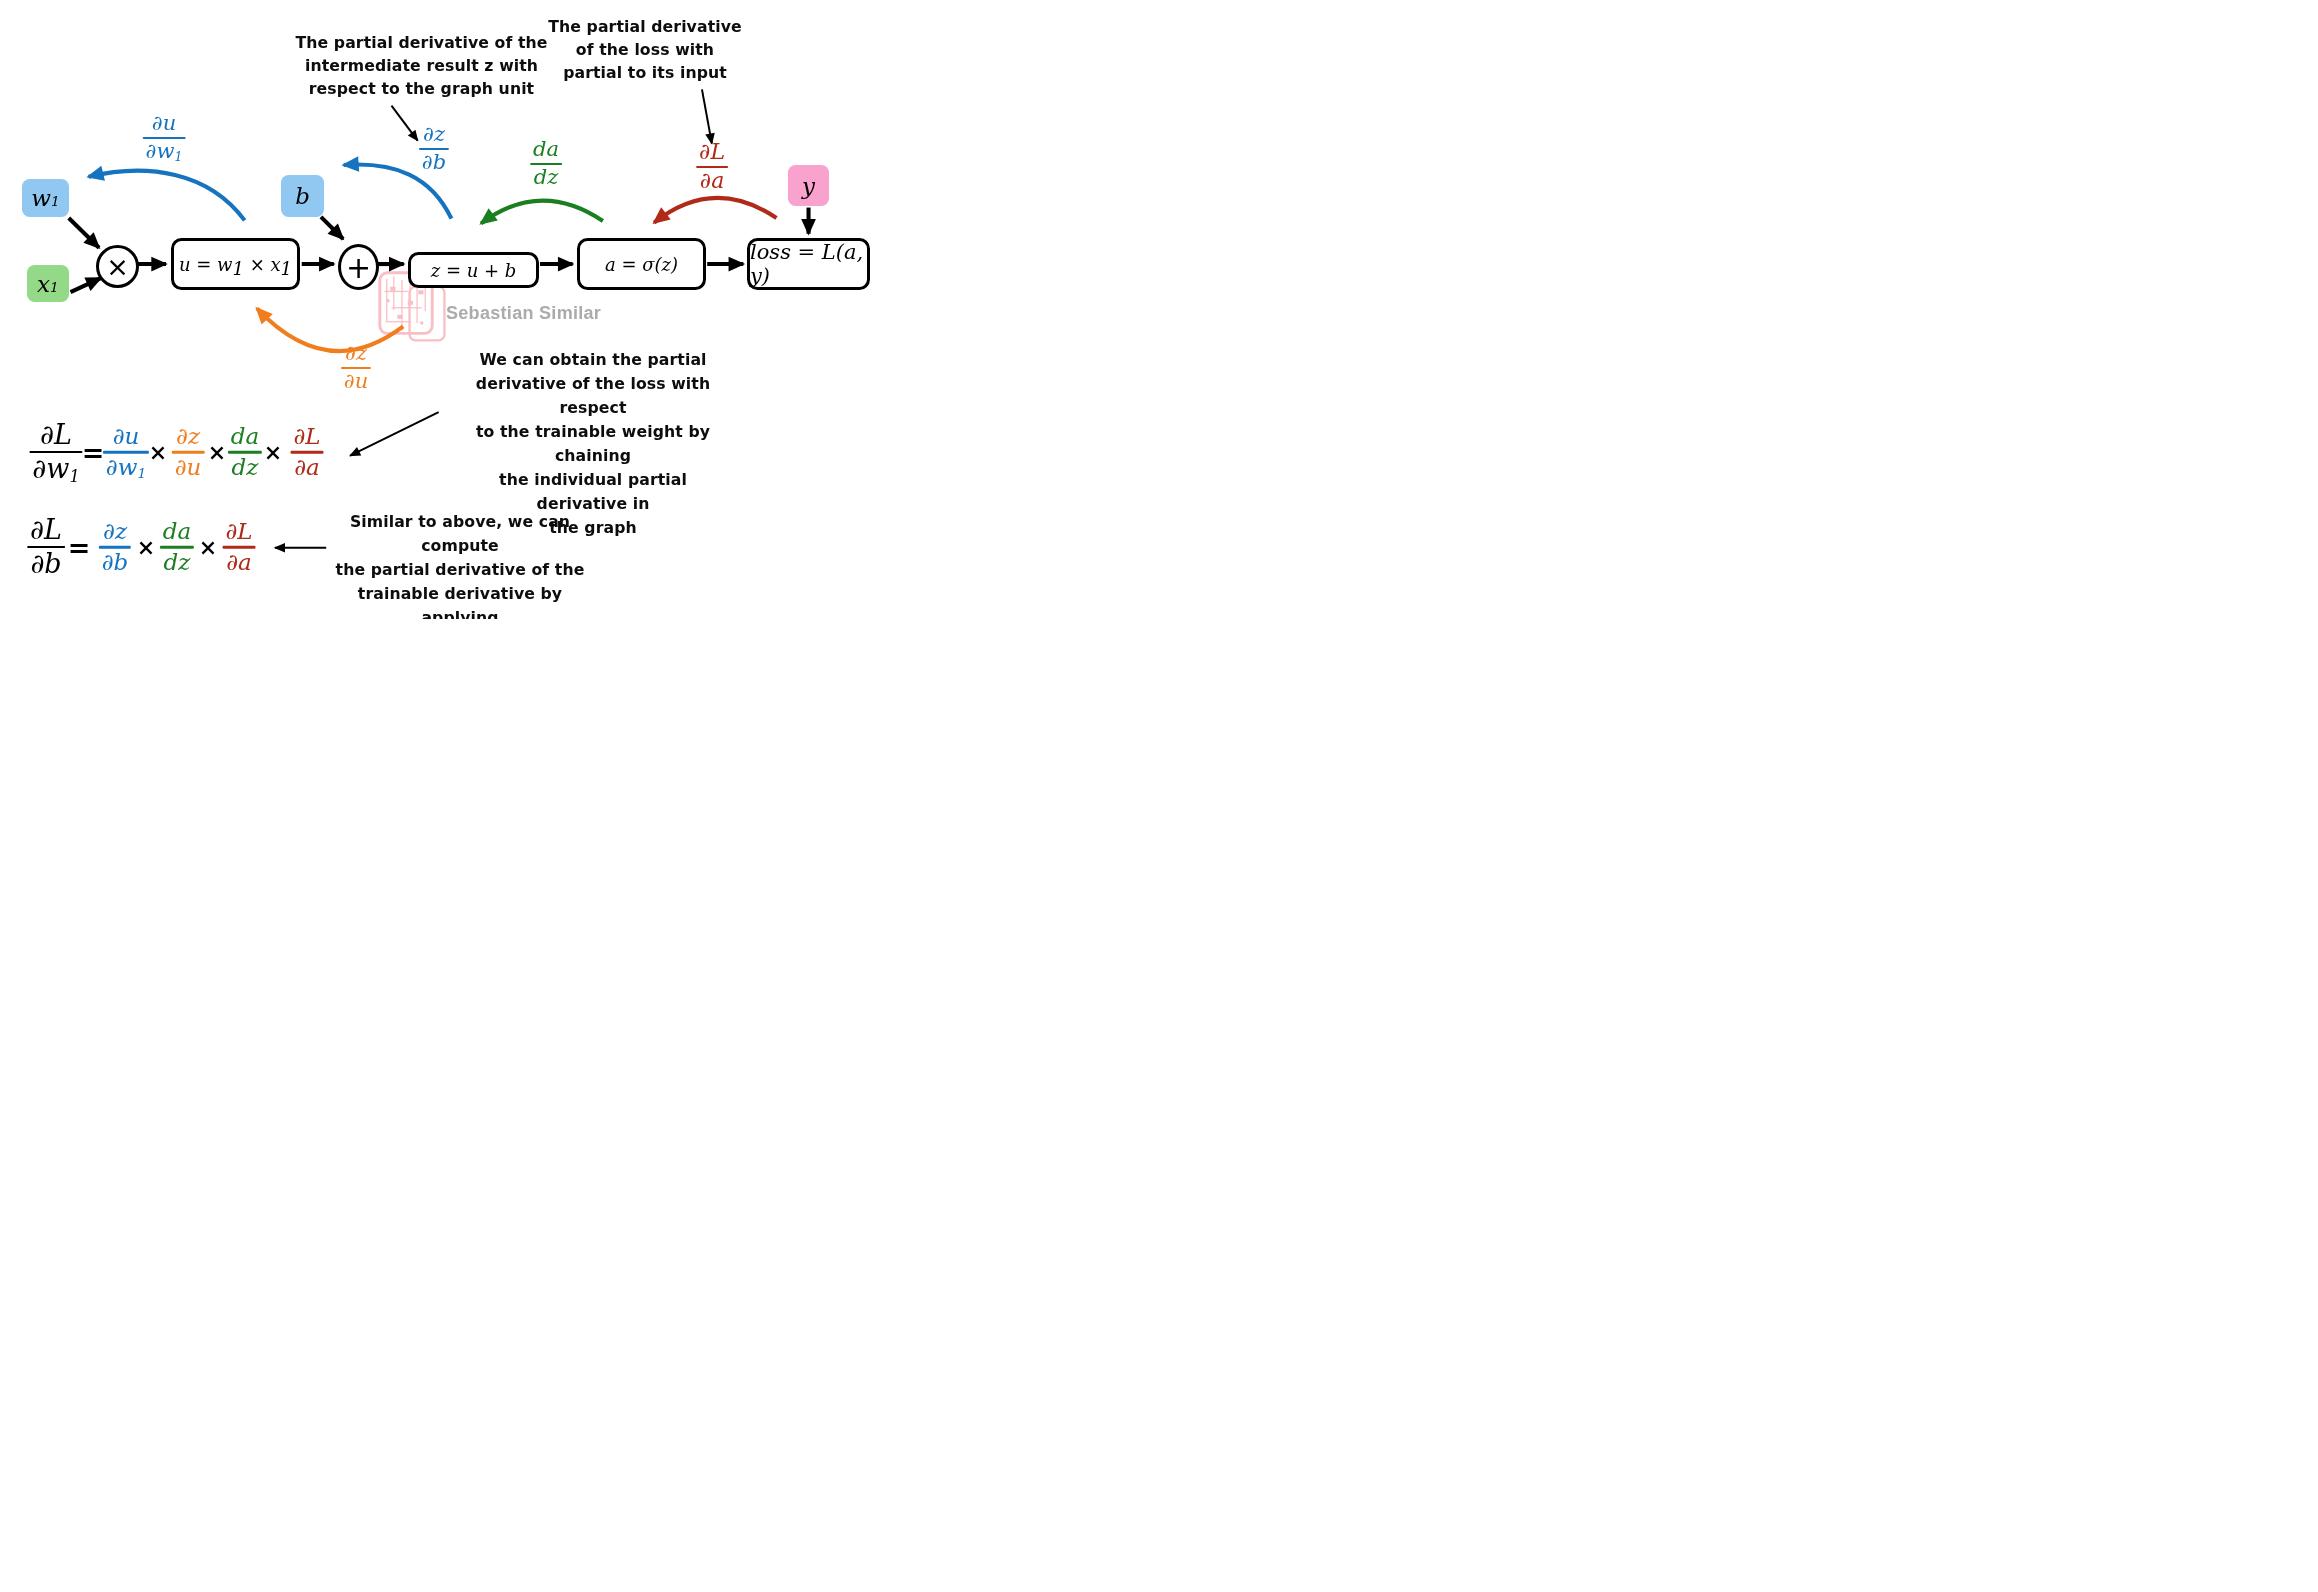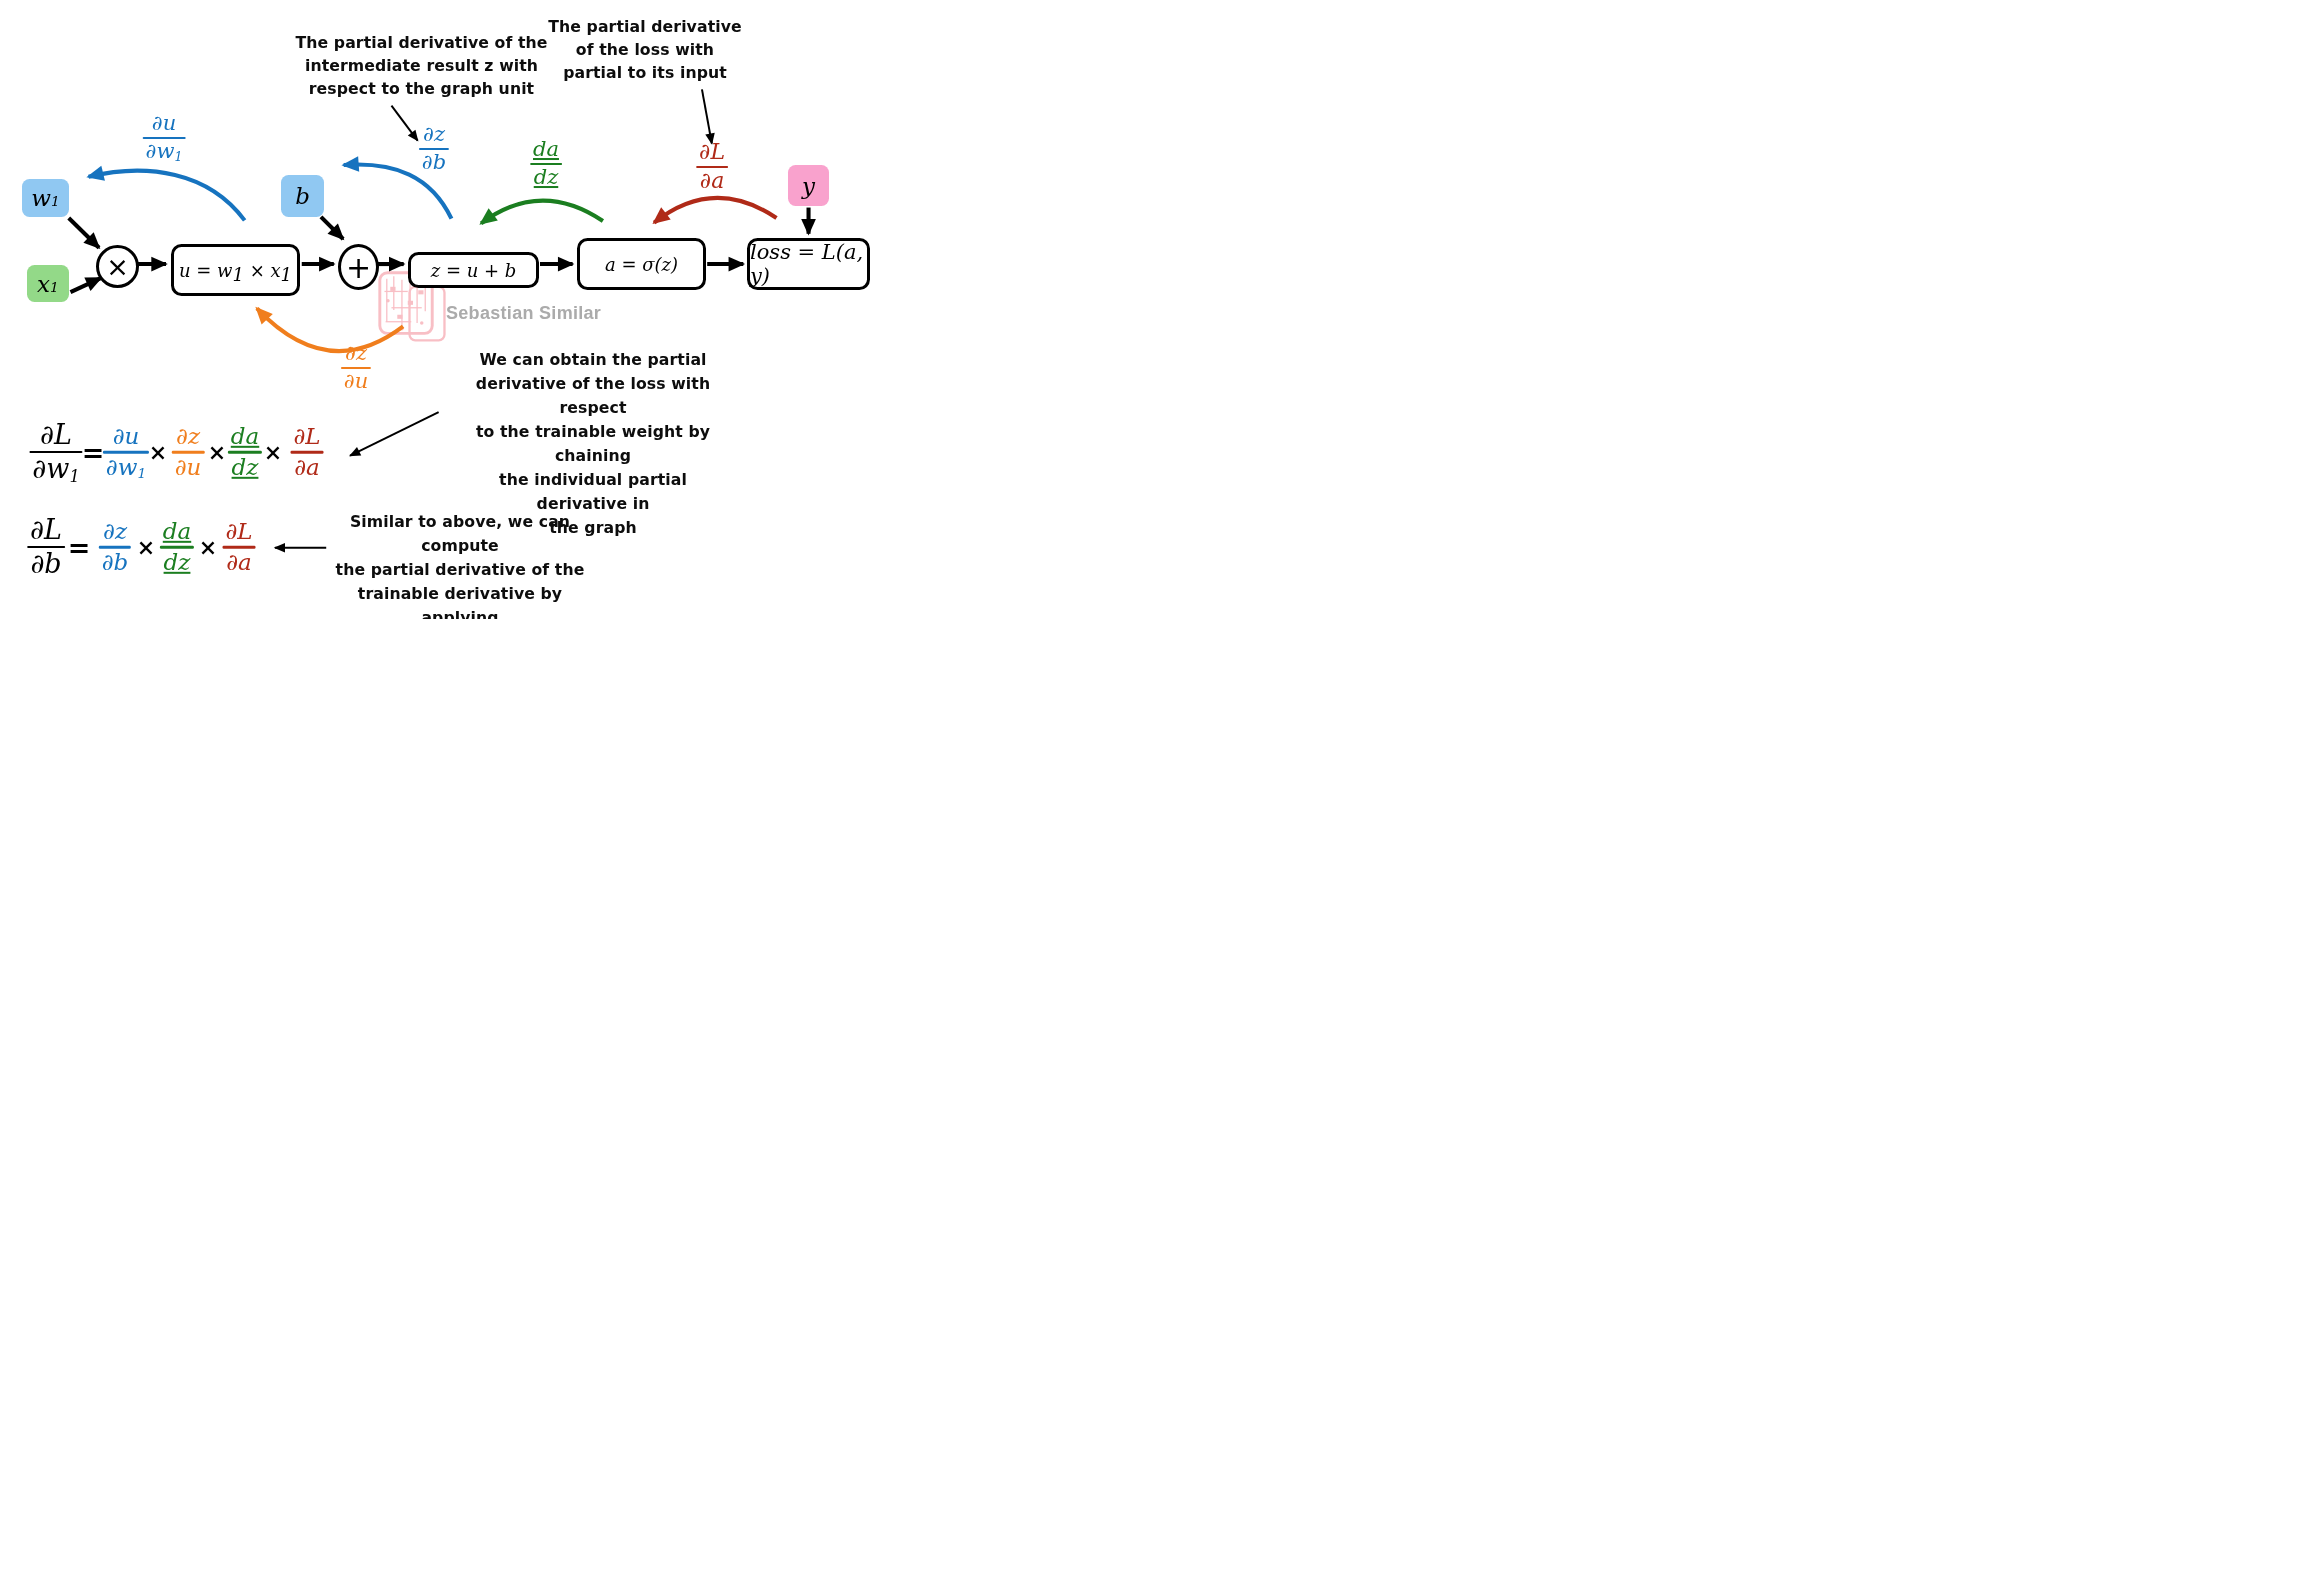--- a/index.html
+++ b/index.html
@@ -26,21 +26,21 @@
   .node .math{font-size:18px;}
   .keepsp{white-space:pre;}
   
   .ss{font-size:0.6em;position:relative;bottom:-0.25em;font-style:italic;}
   
   .frac{position:absolute;z-index:2;transform:translate(-50%,-50%);display:flex;flex-direction:column;
         align-items:center;font-family:"DejaVu Serif","Liberation Serif",serif;font-style:italic;line-height:.95;}
   .frac .bar{align-self:stretch;height:2.3px;border-radius:1.2px;background:currentColor;margin:2.9px 0;}
   .frac .num,.frac .den{padding:0 2.9px;white-space:nowrap;}
   .c-blue{color:#1673bf;}
-  .c-green{color:#1b7e20;text-decoration:underline;}
+  .c-green{color:#1b7e20;}
   .c-red{color:#b02a18;}
   .c-orange{color:#f07e1d;}
   .c-black{color:#000000;}
   .equals{position:absolute;z-index:2;transform:translate(-50%,-50%);
           font-family:"DejaVu Serif","Liberation Serif",serif;font-weight:bold;font-size:27px;color:#000;}
   .times{position:absolute;z-index:2;transform:translate(-50%,-50%);
          font-family:"DejaVu Serif","Liberation Serif",serif;font-weight:bold;font-size:22px;color:#000;}
   
   .wmtext{position:absolute;z-index:1;font-family:"Liberation Sans","DejaVu Sans",sans-serif;
           font-weight:bold;font-size:18px;color:#ababab;letter-spacing:0.3px;}
@@ -161,21 +161,21 @@
     <span>y</span>
   </div>
 
   <div class="opcirc" style="left:96px;top:245px;width:37px;height:37px;">
     <span>×</span>
   </div>
   <div class="opcirc" style="left:338px;top:244px;width:35px;height:40px;font-size:30px;">
     <span>+</span>
   </div>
 
-  <div class="node" style="left:171px;top:238px;width:129px;height:52px;margin-top:6px;">
+  <div class="node" style="left:171px;top:238px;width:129px;height:52px;">
     <span class="math keepsp">u = w</span>
       <span class="math ss">1</span>
       <span class="math keepsp"> × x</span>
       <span class="math ss">1</span>
   </div>
   <div class="node" style="left:408px;top:252px;width:131px;height:36px;">
     <span class="math">z = u + b</span>
   </div>
   <div class="node" style="left:577px;top:238px;width:129px;height:52px;">
     <span class="math">a = σ(z)</span>

